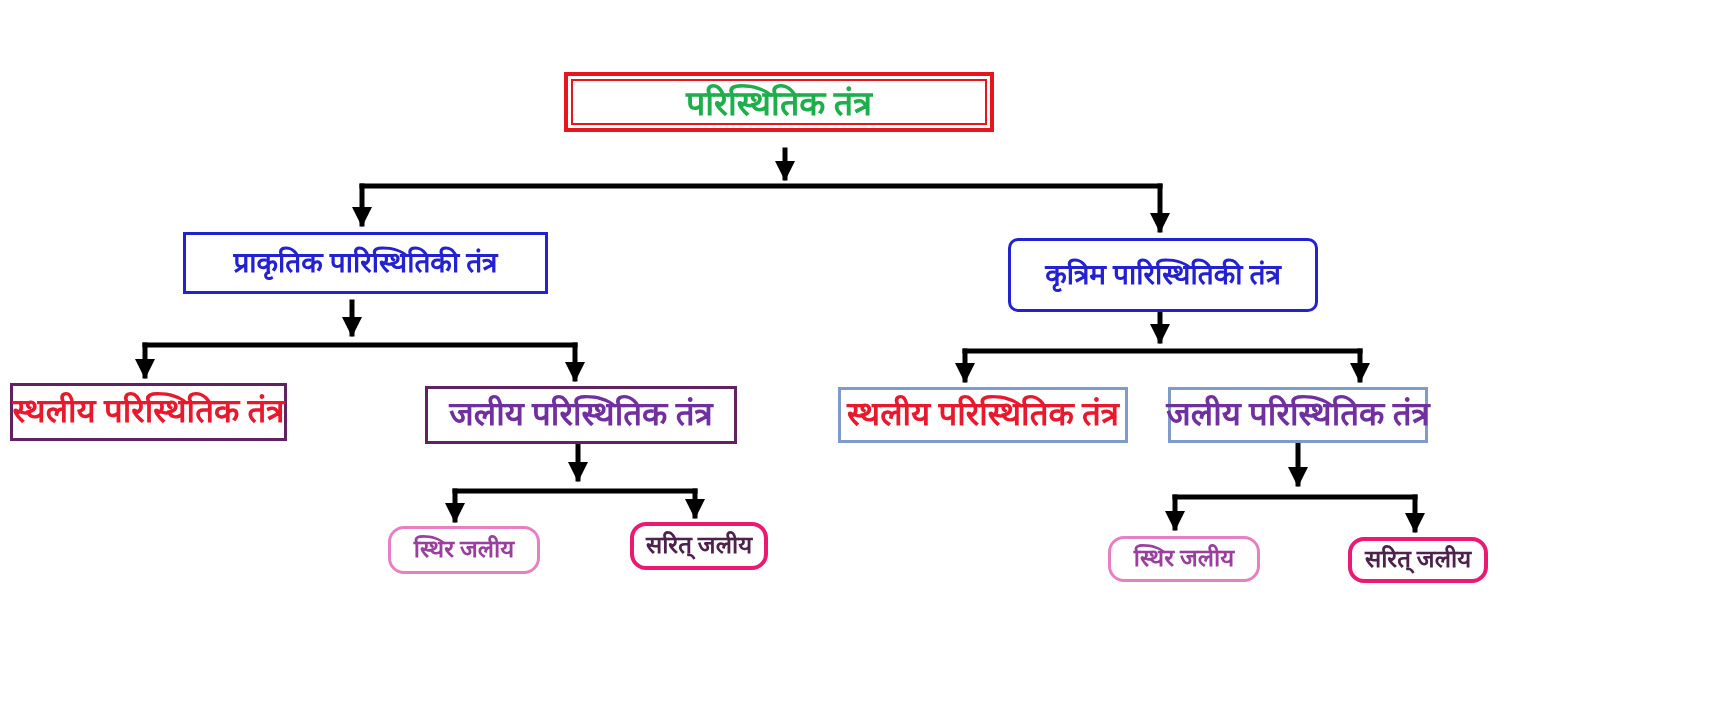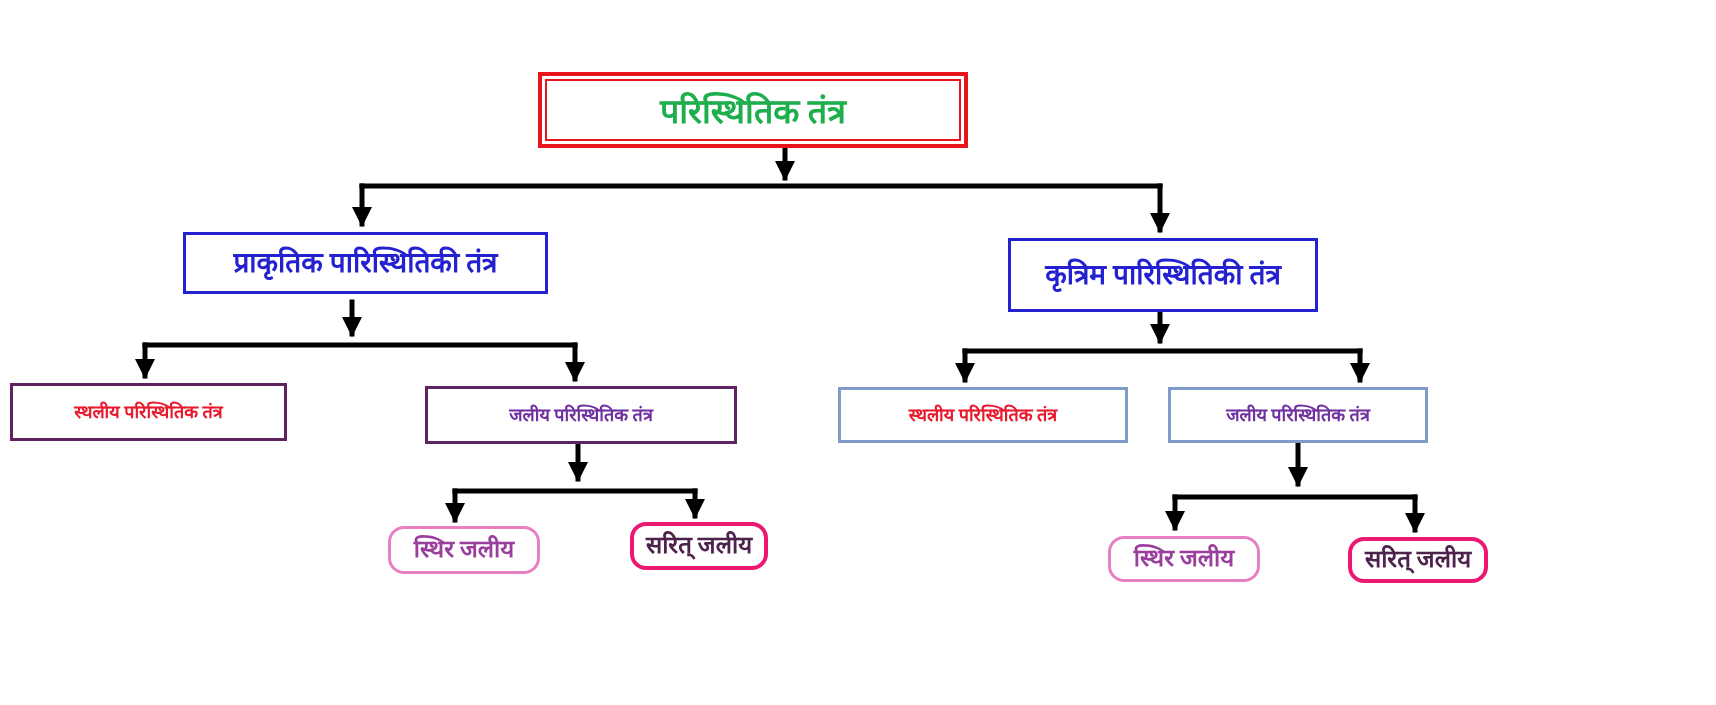--- a/index.html
+++ b/index.html
@@ -51,21 +51,21 @@
     height: 100%;
     border: 2px solid #e8151c;
     display: flex;
     align-items: center;
     justify-content: center;
     font-weight: bold;
     white-space: nowrap;
   }
   .fs-root { font-size: 34px; }
   .fs-l2   { font-size: 28px; }
-  .fs-l3   { font-size: 18px; }
+  .fs-l3   { font-size: 33px; }
   .fs-l4   { font-size: 24px; border-radius: 16px; }
 </style>
 </head>
 <body>
 
 <div id="canvas">
 
   <svg id="connector-layer" width="1716" height="705" viewBox="0 0 1716 705">
     <defs>
       <marker id="arrow" viewBox="0 0 10 10" refX="8.5" refY="5" markerWidth="4" markerHeight="4" orient="auto">
@@ -104,31 +104,31 @@
 
       <g>
         <path d="M1298,443 L1298,484" marker-end="url(#arrow)"></path>
         <path d="M1175,497 L1415,497"></path>
         <path d="M1175,497 L1175,528" marker-end="url(#arrow)"></path>
         <path d="M1415,497 L1415,530" marker-end="url(#arrow)"></path>
       </g>
     </g>
   </svg>
 
-  <div class="node-root-outer fs-root" style="left: 538px; top: 72px; width: 430px; height: 76px; border-color: rgb(232, 21, 28);">
+  <div class="node-root-outer fs-root" style="left: 564px; top: 72px; width: 430px; height: 60px; border-color: rgb(232, 21, 28);">
     <div class="node-root-inner" style="border-color: rgb(232, 21, 28); color: rgb(31, 174, 76);">
       <span class="node-label">परिस्थितिक तंत्र</span>
     </div>
   </div>
 
   <div class="node fs-l2" style="left: 183px; top: 232px; width: 365px; height: 62px; border-color: rgb(36, 33, 208); color: rgb(36, 33, 208);">
     <span class="node-label">प्राकृतिक पारिस्थितिकी तंत्र</span>
   </div>
 
-  <div class="node fs-l2" style="left: 1008px; top: 238px; width: 310px; height: 74px; border-color: rgb(36, 33, 208); color: rgb(36, 33, 208);">
+  <div class="node fs-l2" style="left: 1008px; top: 238px; width: 310px; height: 74px; border-color: rgb(36, 33, 208); color: rgb(36, 33, 208); border-radius: 10px;">
     <span class="node-label">कृत्रिम पारिस्थितिकी तंत्र</span>
   </div>
 
   <div class="node fs-l3" style="left: 10px; top: 383px; width: 277px; height: 58px; border-color: rgb(94, 35, 96); color: rgb(232, 25, 44);">
     <span class="node-label">स्थलीय परिस्थितिक तंत्र</span>
   </div>
 
   <div class="node fs-l3" style="left: 425px; top: 386px; width: 312px; height: 58px; border-color: rgb(94, 35, 96); color: rgb(112, 48, 160);">
     <span class="node-label">जलीय परिस्थितिक तंत्र</span>
   </div>

